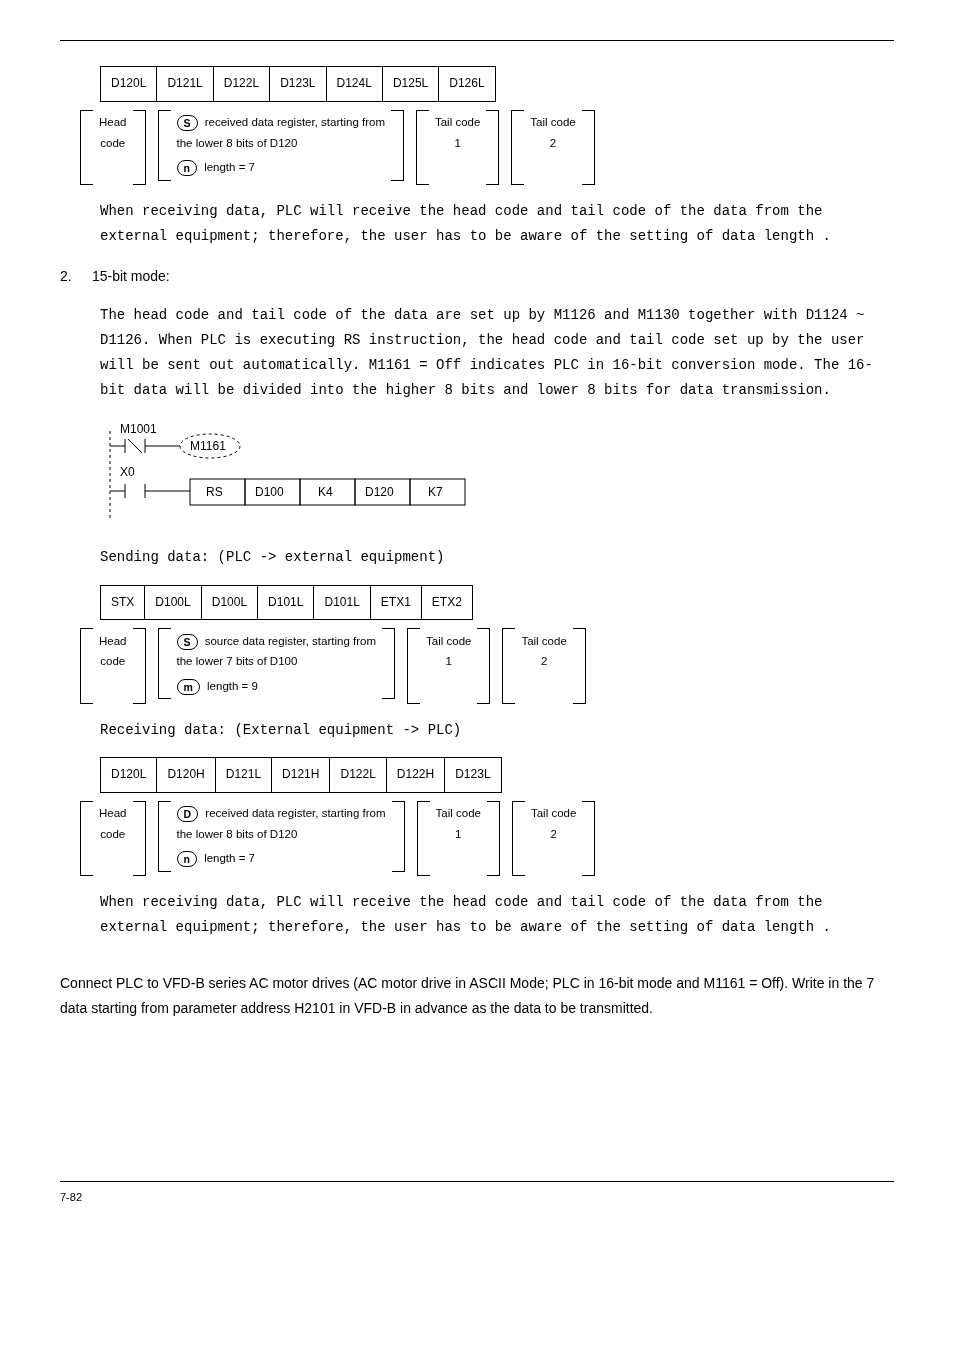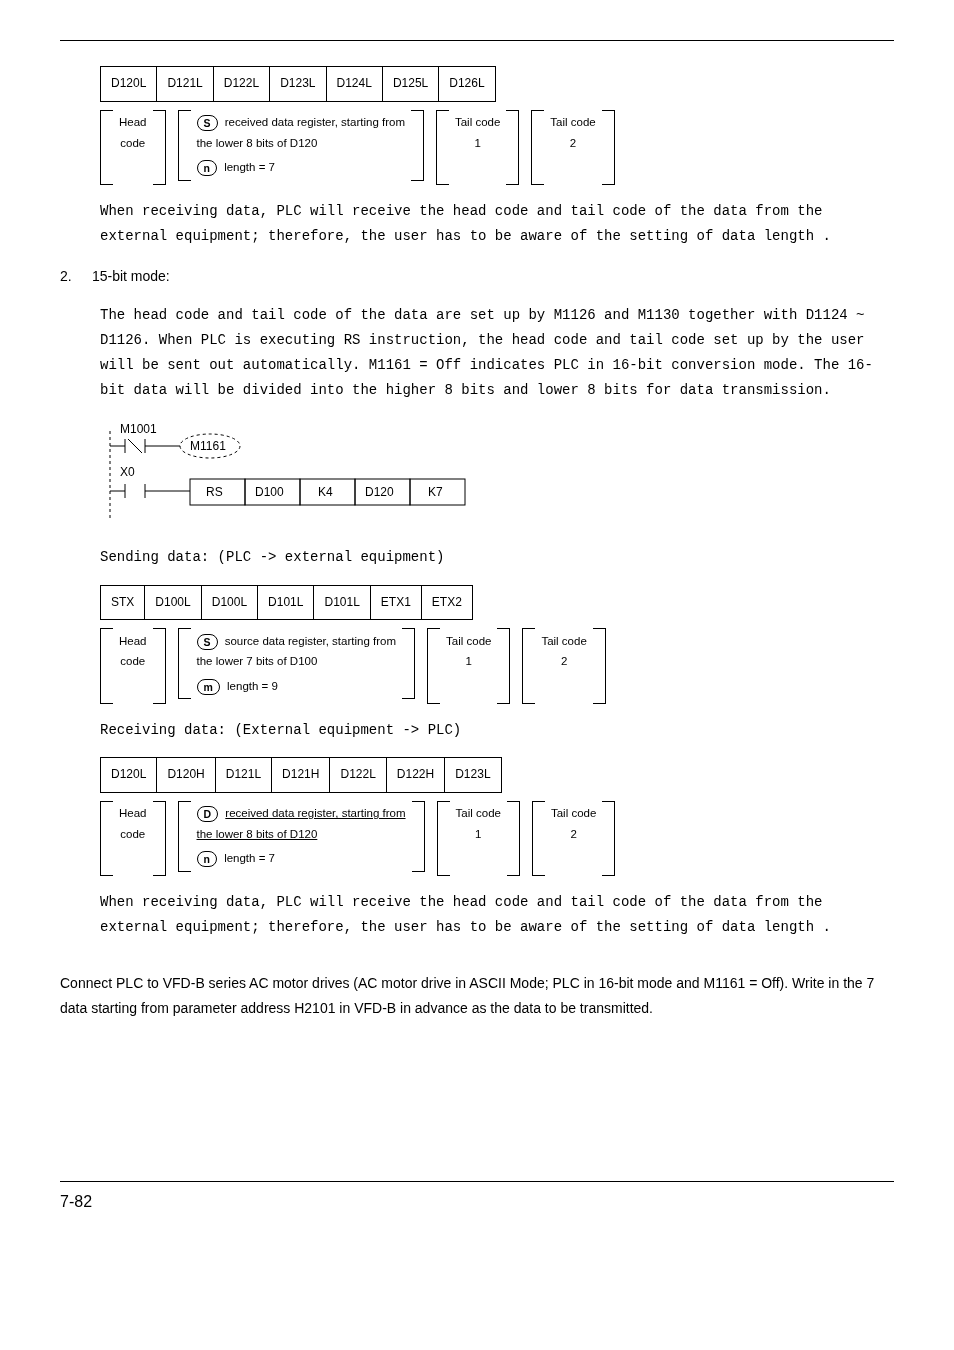--- a/index.html
+++ b/index.html
@@ -20,21 +20,21 @@
     margin: 12px 0 8px 40px;
     font-size: 12px;
   }
   .reg-table td {
     border: 1px solid #000;
     padding: 6px 10px;
     text-align: right;
     white-space: nowrap;
   }
 
-  .desc-row { margin-left: 40px; }
+  .desc-row { margin-left: 20px; }
   .desc-row table { border-collapse: collapse; }
   .desc-row td { font-size: 11.5px; vertical-align: top; padding: 2px 6px; }
   .oval {
     display: inline-block;
     border: 1px solid #000;
     border-radius: 10px;
     padding: 0 6px;
     font-size: 10.5px;
     font-weight: bold;
     line-height: 14px;
@@ -45,21 +45,21 @@
   p.body2 { margin: 14px 0 14px 0; text-align: left; }
   .numline { margin: 10px 0; }
   .numline .num { display: inline-block; width: 28px; }
 
   
   .ladder { margin: 18px 0 10px 40px; }
   .ladder svg { display: block; }
 
   .footer { position: relative; margin-top: 160px; }
   .footer .hr { border: none; border-top: 1.5px solid #000; }
-  .footer .pn { font-size: 16px; margin-top: 6px; }
+  .footer .pn { font-size: 11px; margin-top: 6px; }
 </style>
 </head>
 <body>
 
 <hr class="hr-top">
 
 <table class="reg-table">
   <tbody>
       <tr>
     <td>D120L</td>
@@ -260,21 +260,21 @@
     <tbody>
         <tr>
       <td style="border-left:1px solid #000;border-top:1px solid #000;width:4px;" rowspan="2"></td>
       <td style="white-space:pre;text-align:center;" rowspan="2">Head
 code</td>
       <td style="border-right:1px solid #000;border-top:1px solid #000;width:4px;" rowspan="2"></td>
       <td style="width:10px;"></td>
       <td style="border-left:1px solid #000;border-top:1px solid #000;width:4px;"></td>
       <td>
         <span class="oval">D</span>
-        <span style="white-space:pre;text-decoration:underline;">received data register, starting from
+        <span style="white-space:pre;">received data register, starting from
 the lower 8 bits of D120</span>
       </td>
       <td style="border-right:1px solid #000;border-top:1px solid #000;width:4px;"></td>
       <td style="width:10px;"></td>
       <td style="border-left:1px solid #000;border-top:1px solid #000;width:4px;" rowspan="2"></td>
       <td style="white-space:pre;text-align:center;" rowspan="2">Tail code
 1</td>
       <td style="border-right:1px solid #000;border-top:1px solid #000;width:4px;" rowspan="2"></td>
       <td style="width:6px;"></td>
       <td style="border-left:1px solid #000;border-top:1px solid #000;width:4px;" rowspan="2"></td>

